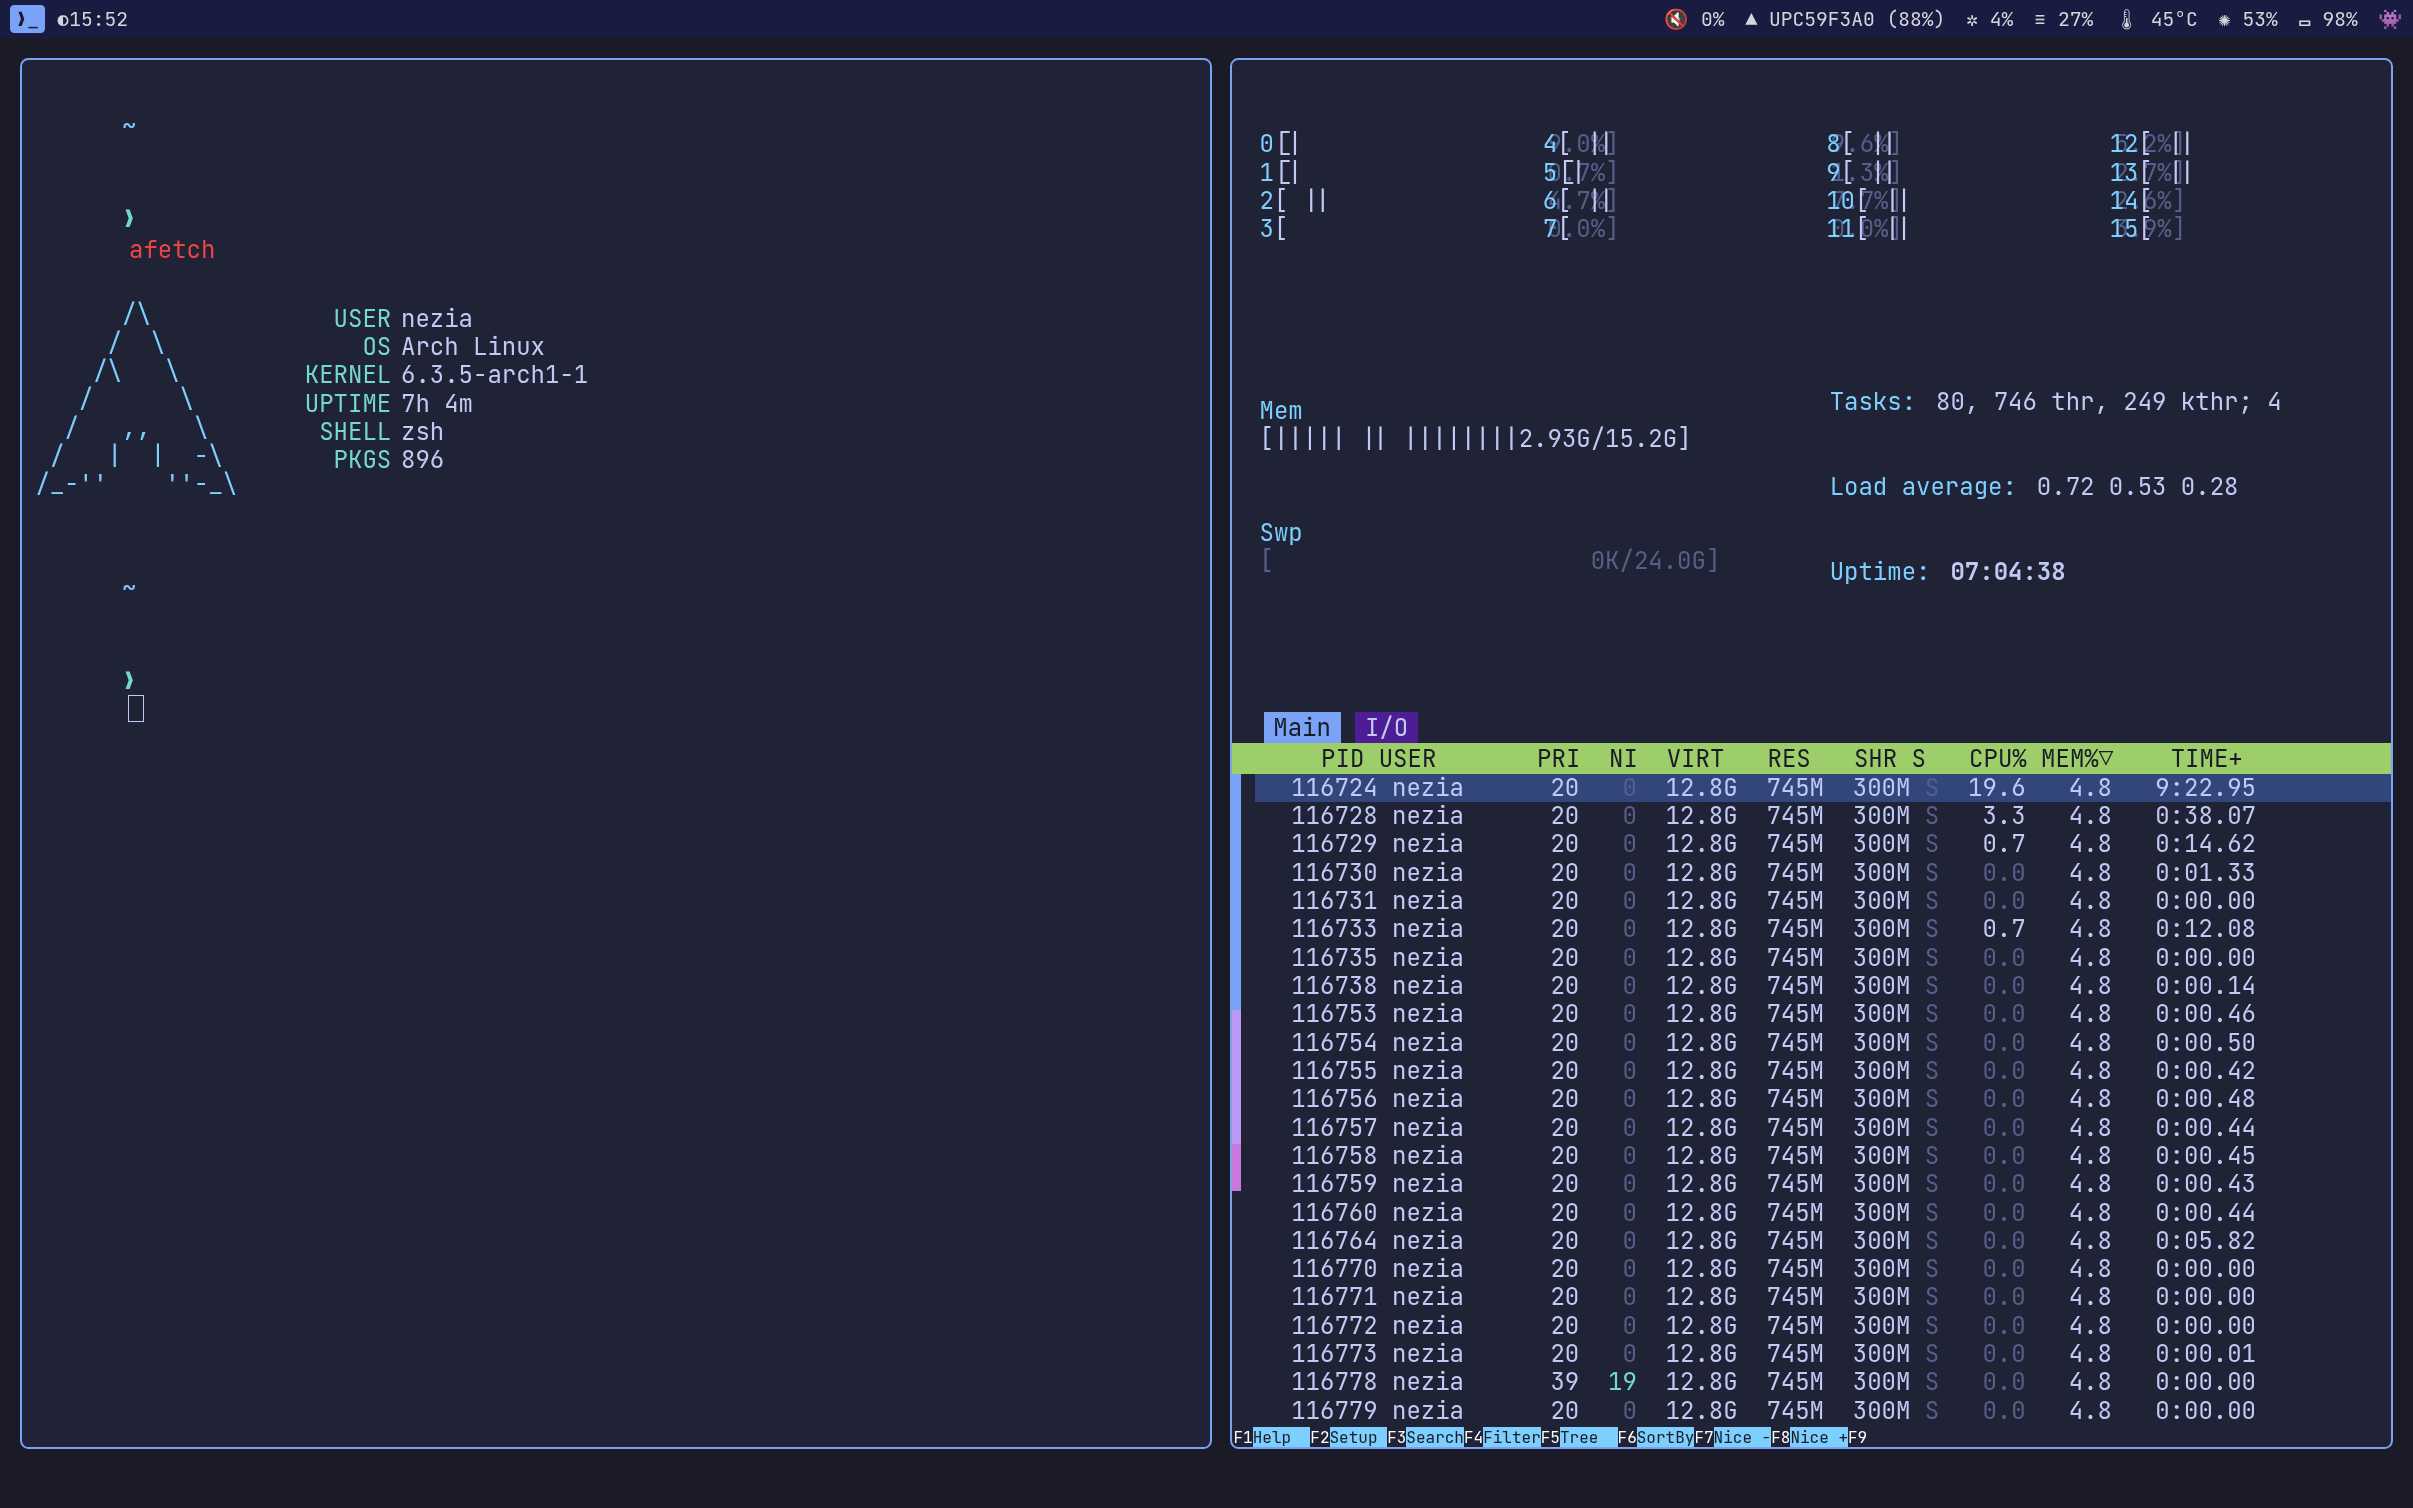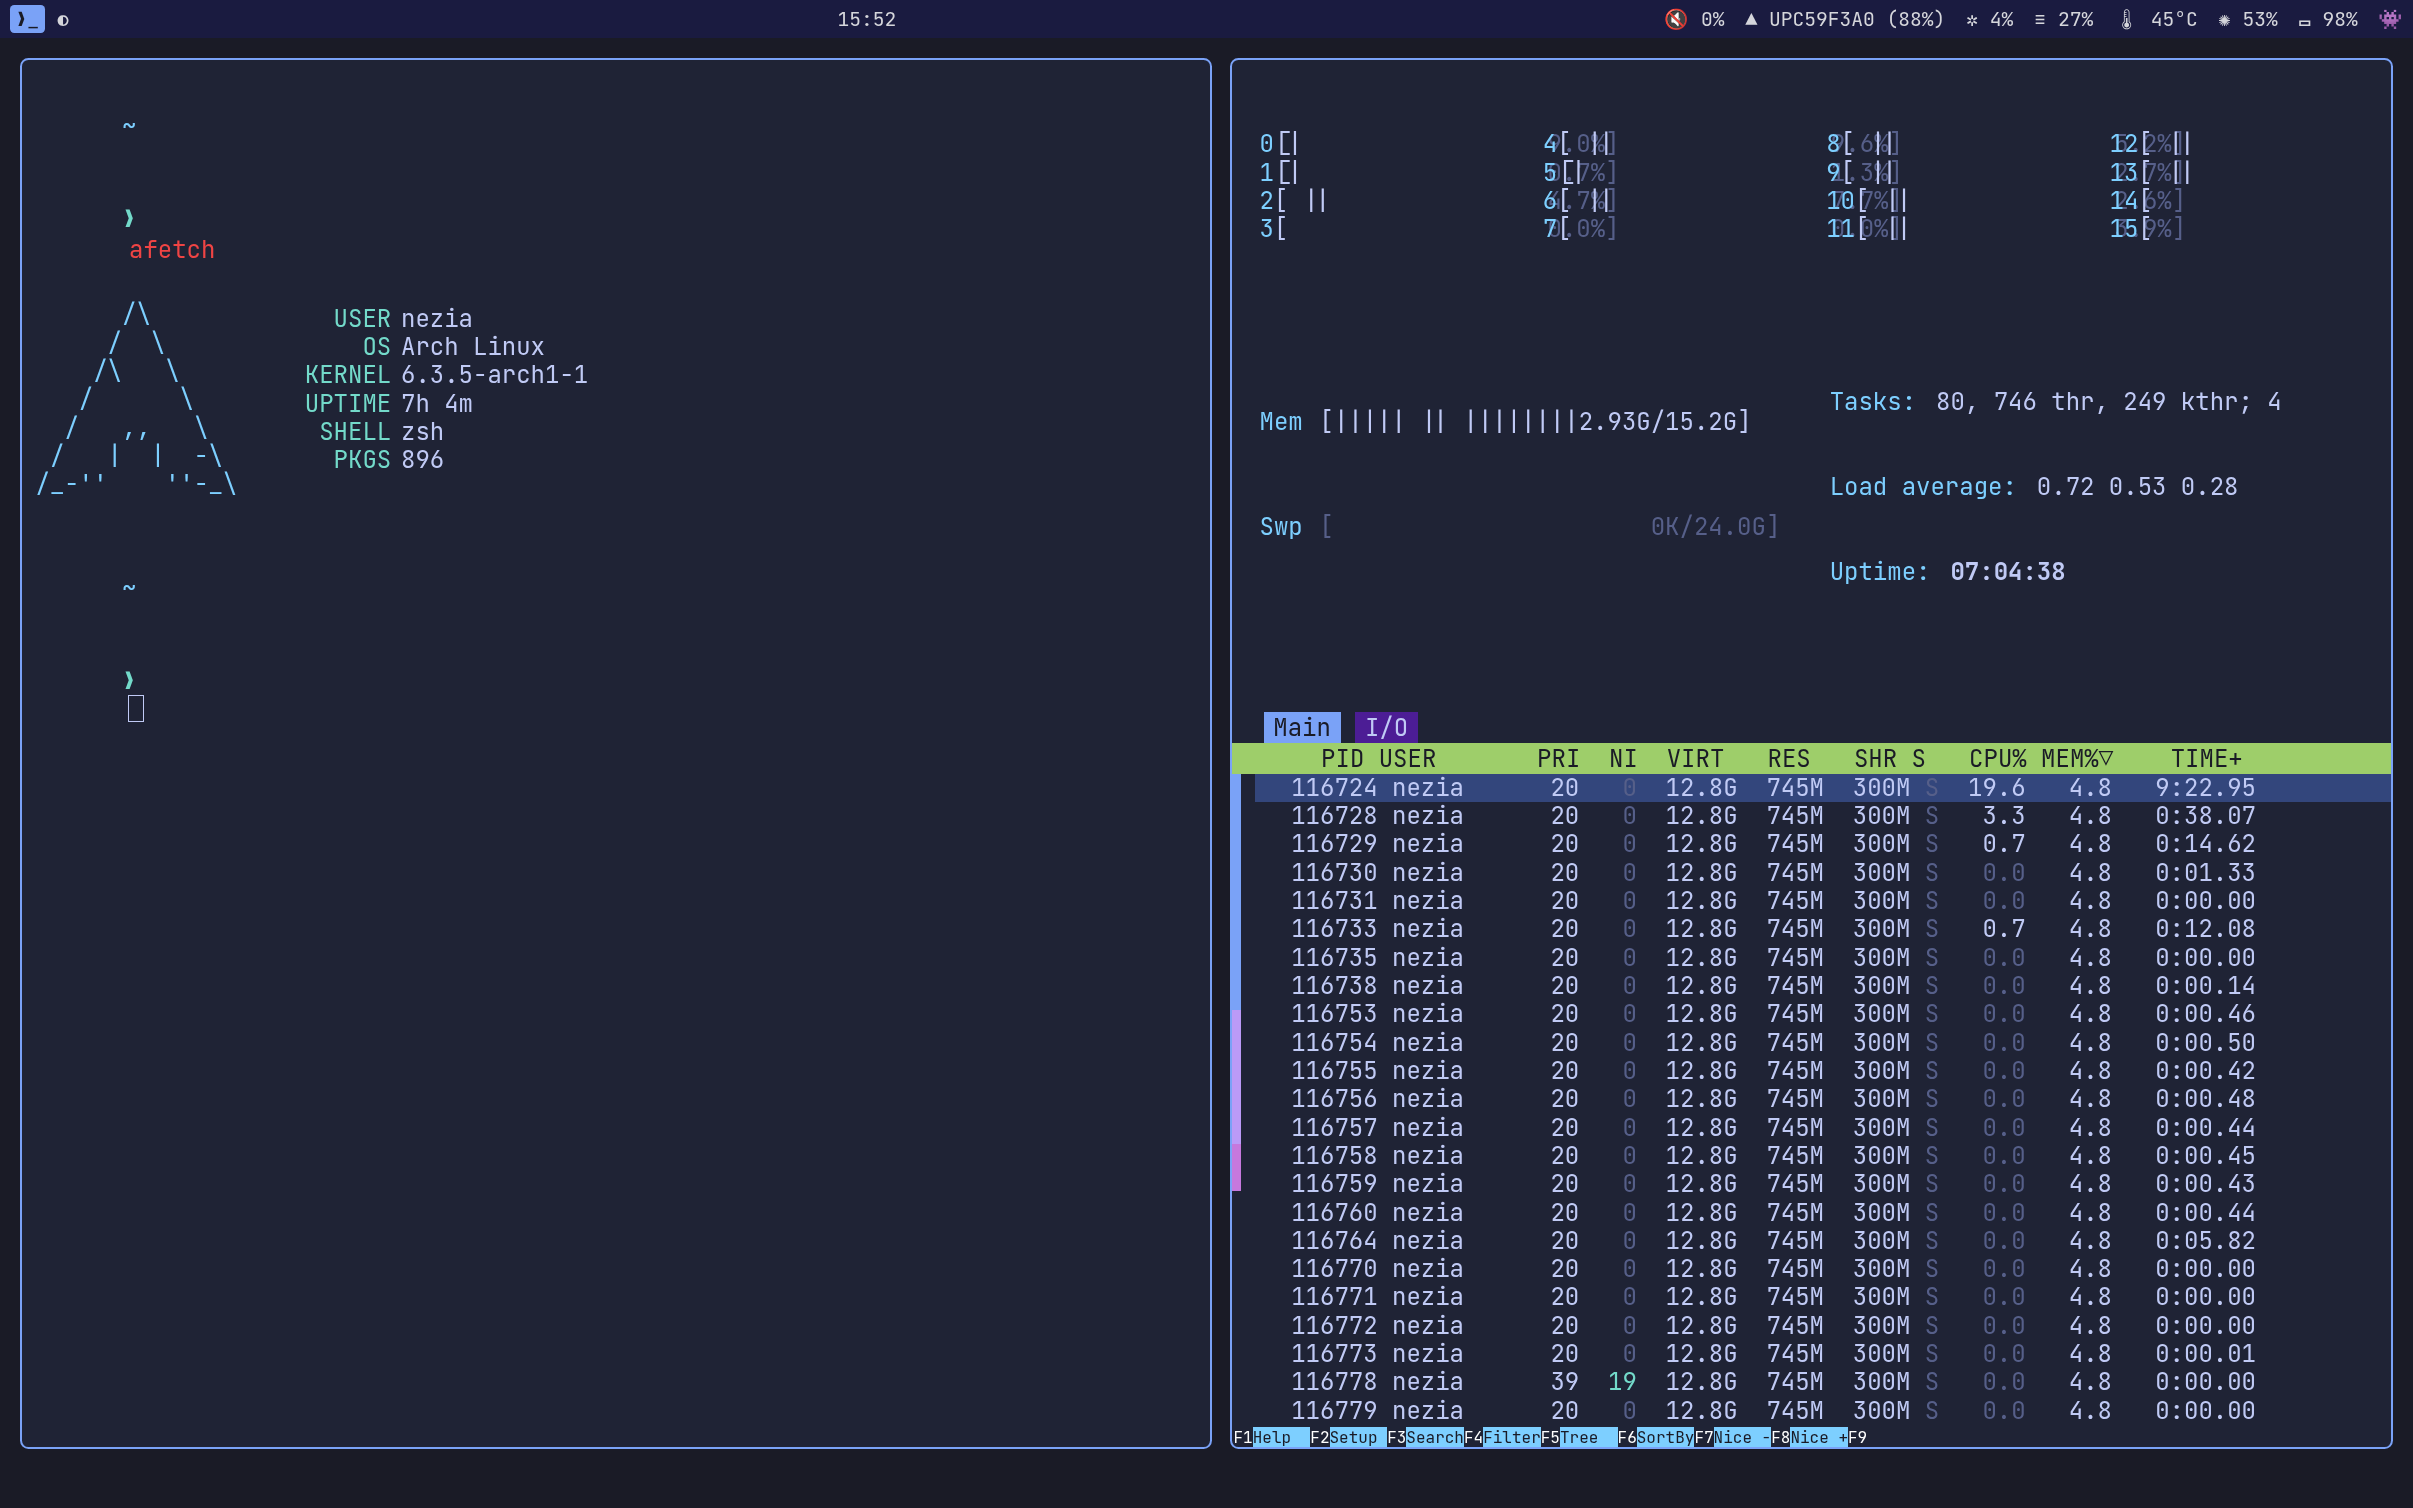--- a/index.html
+++ b/index.html
@@ -32,21 +32,21 @@
   
   .topbar {
     height:38px;
     background: var(--topbar);
     display:flex; align-items:center;
     padding: 0 9.8px;
     font-size:19.6px;
     color:#d5d6db;
   }
   .topbar .left   { display:flex; gap:12.6px; align-items:center; }
-  .topbar .center { flex:1; text-align:center; }
+  .topbar .center { flex:1; text-align:left; }
   .topbar .right  { display:flex; gap:21px; align-items:center; }
   .topbar .ico { display:inline-block; }
   .ws-active {
     background:#7aa2f7; color:#1a1b26; padding:1.4px 5.6px; border-radius:4.2px;
   }
   
   .desk {
     display:flex; gap:18px; padding:19.6px; height:calc(100% - 38px - 39px);
     box-sizing:border-box;
   }
@@ -73,21 +73,21 @@
   .kv .v { color: var(--fg); }
   .cursor { display:inline-block; width:14px; height:25px; outline:1.4px solid var(--fg);}
 
   
   .htop-top { padding:14px 19.6px 5.6px 28px; line-height:1.18; white-space:pre; }
   .cpu-grid { display:grid; grid-template-columns:repeat(4,minmax(0,1fr)); column-gap:21px; }
   .cpu-cell { display:flex; }
   .cpu-id   { color: var(--cyan); width:49px; text-align:right; }
   .cpu-bar  { color: var(--fg); flex:1; }
   .cpu-pct  { color: var(--dim); width:98px; text-align:right; }
-  .memline  { display:flex; margin-top:20px;}
+  .memline  { display:flex; margin-top:9px;flex-direction:column;}
   .memlbl   { color: var(--cyan); width:60px;}
   .membar   { flex:1; color: var(--fg);}
   .memtxt   { color: var(--dim);}
   .statline { display:flex; gap:5.6px; }
   .statlbl  { color: var(--cyan);}
   .statval  { color: var(--fg);}
 
   .tabs { padding-left:32px; margin-top:7px; }
   .tab  { display:inline-block; padding:0 9.8px; background:#3b4261;}
   .tab.active   { background: var(--tab-active); color:#1a1b26;}

